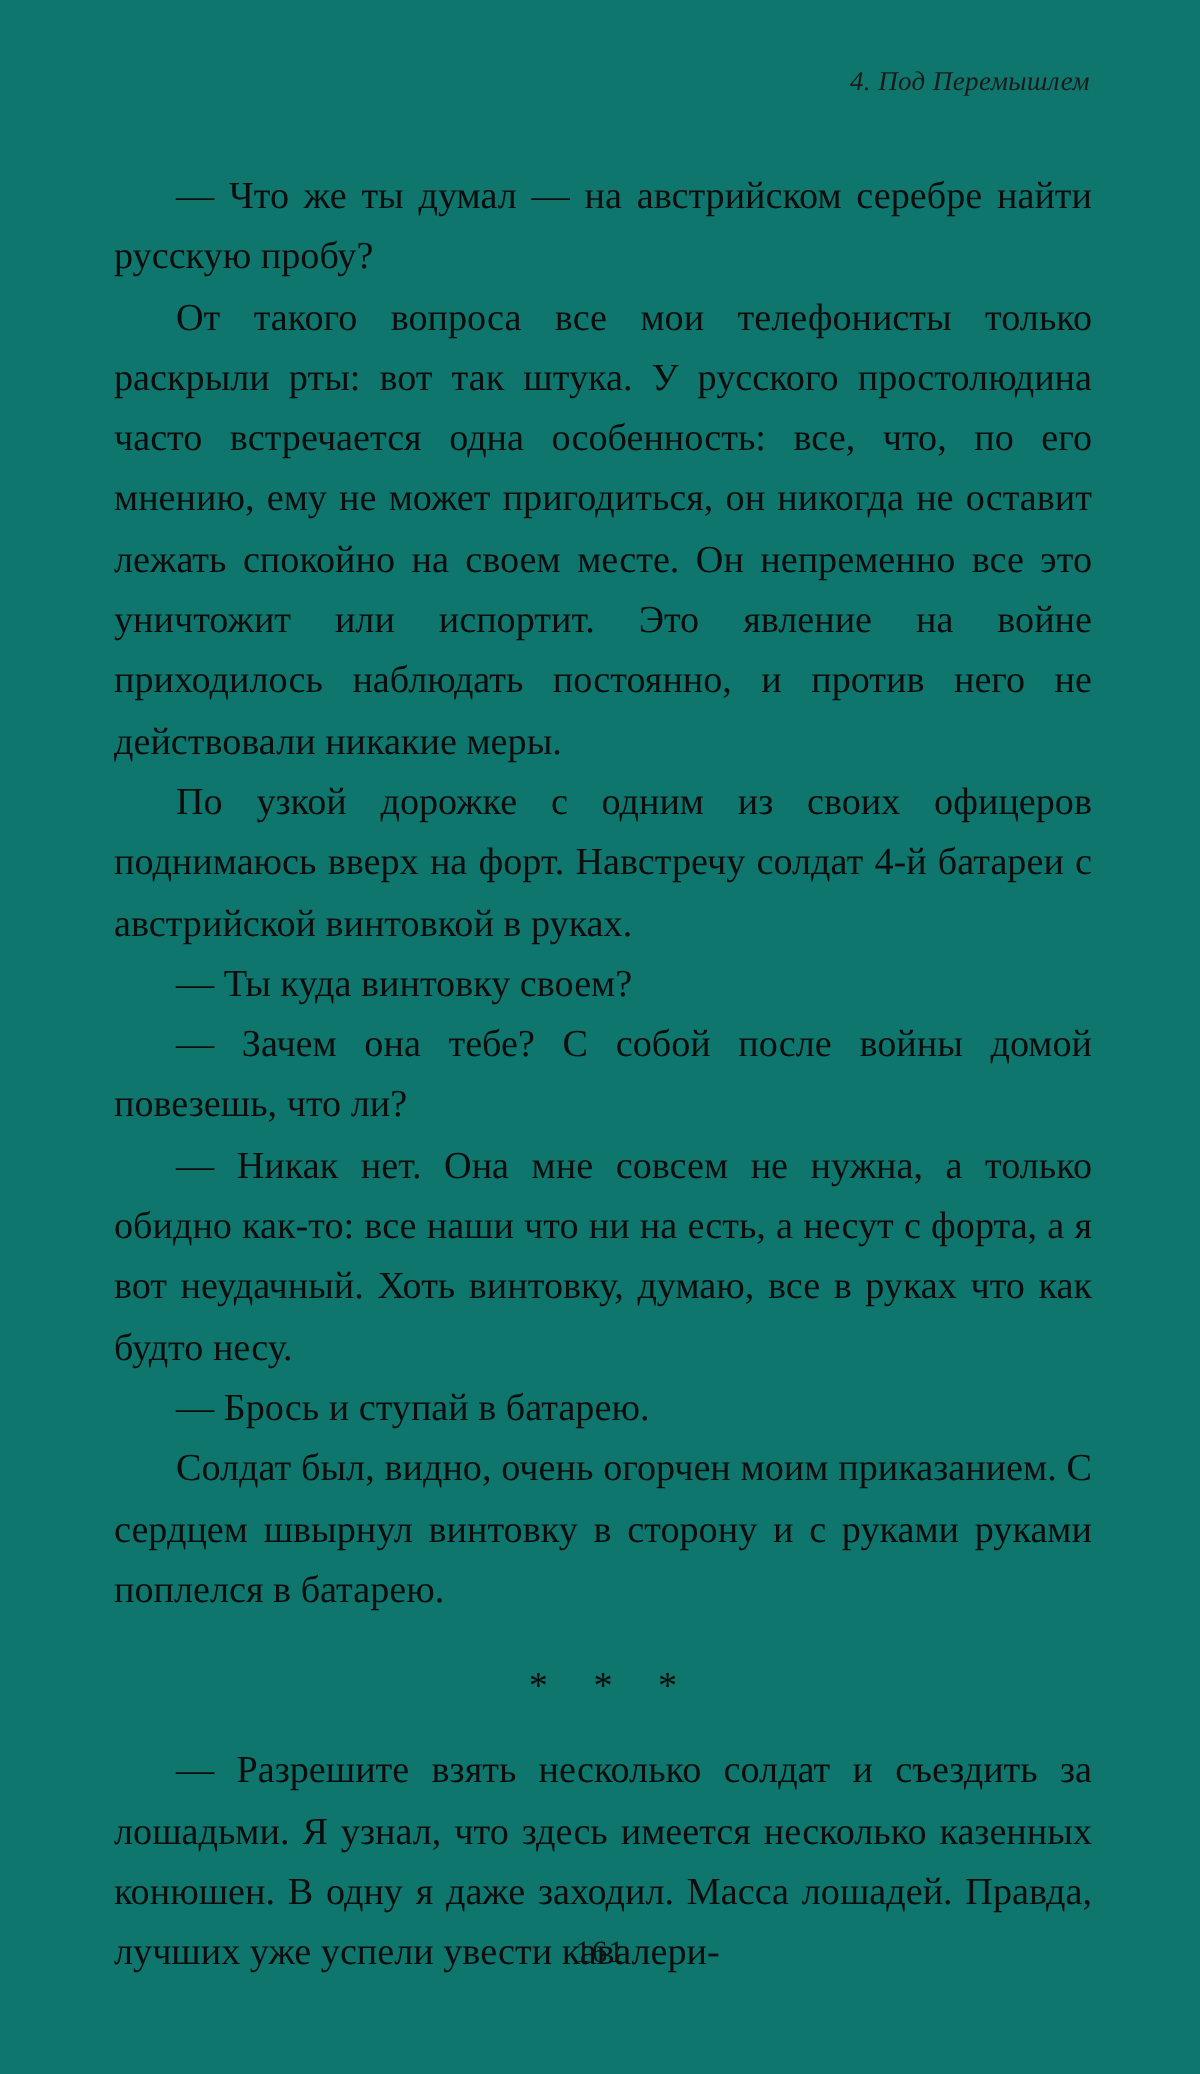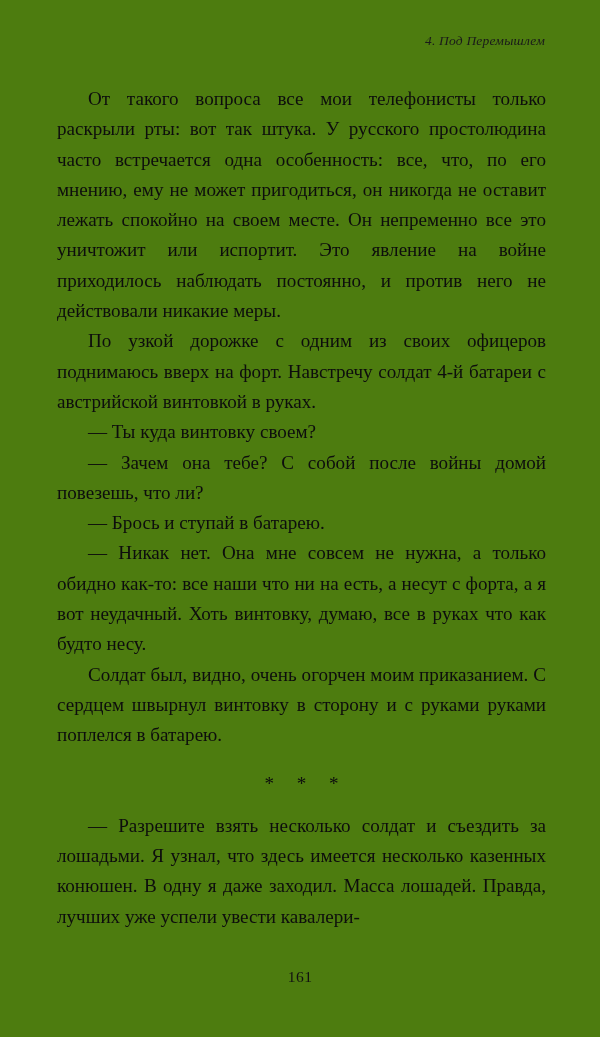--- a/index.html
+++ b/index.html
@@ -13,21 +13,21 @@
     height: 1037px;
     position: relative;
     overflow: hidden;
     font-family: "Liberation Serif", "DejaVu Serif", serif;
     color: #0d0d0d;
     -webkit-font-smoothing: antialiased;
   }
   .page {
     position: absolute;
     inset: 0;
-    background: #4d7c0f;
+    background: #0f766e;
   }
   
   .running-head {
     position: absolute;
     top: 33px;
     left: 57px;
     width: 488px;
     text-align: right;
     font-style: italic;
     font-size: 13.5px;
@@ -76,26 +76,27 @@
 </style>
 </head>
 <body>
 
 <div class="page">
 
   <div class="running-head">4. Под Перемышлем</div>
 
   <div class="column">
 
+    <p class="para">— Что же ты думал — на австрийском серебре найти русскую пробу?</p>
     <p class="para">От такого вопроса все мои телефонисты только раскрыли рты: вот так штука. У русского простолюдина часто встречается одна особенность: все, что, по его мнению, ему не может пригодиться, он никогда не оставит лежать спокойно на своем месте. Он непременно все это уничтожит или испортит. Это явление на войне приходилось наблюдать постоянно, и против него не действовали никакие меры.</p>
     <p class="para">По узкой дорожке с одним из своих офицеров поднимаюсь вверх на форт. Навстречу солдат 4-й батареи с австрийской винтовкой в руках.</p>
     <p class="para">— Ты куда винтовку своем?</p>
     <p class="para">— Зачем она тебе? С собой после войны домой повезешь, что ли?</p>
+    <p class="para">— Никак нет. Она мне совсем не нужна, а только обидно как-то: все наши что ни на есть, а несут с форта, а я вот неудачный. Хоть винтовку, думаю, все в руках что как будто несу.</p>
     <p class="para">— Брось и ступай в батарею.</p>
-    <p class="para">— Никак нет. Она мне совсем не нужна, а только обидно как-то: все наши что ни на есть, а несут с форта, а я вот неудачный. Хоть винтовку, думаю, все в руках что как будто несу.</p>
     <p class="para">Солдат был, видно, очень огорчен моим приказанием. С сердцем швырнул винтовку в сторону и с руками руками поплелся в батарею.</p>
 
     <div class="asterism">* * *</div>
 
     <p class="para">— Разрешите взять несколько солдат и съездить за лошадьми. Я узнал, что здесь имеется несколько казенных конюшен. В одну я даже заходил. Масса лошадей. Правда, лучших уже успели увести кавалери-</p>
 
   </div>
 
   <div class="folio">161</div>
 

